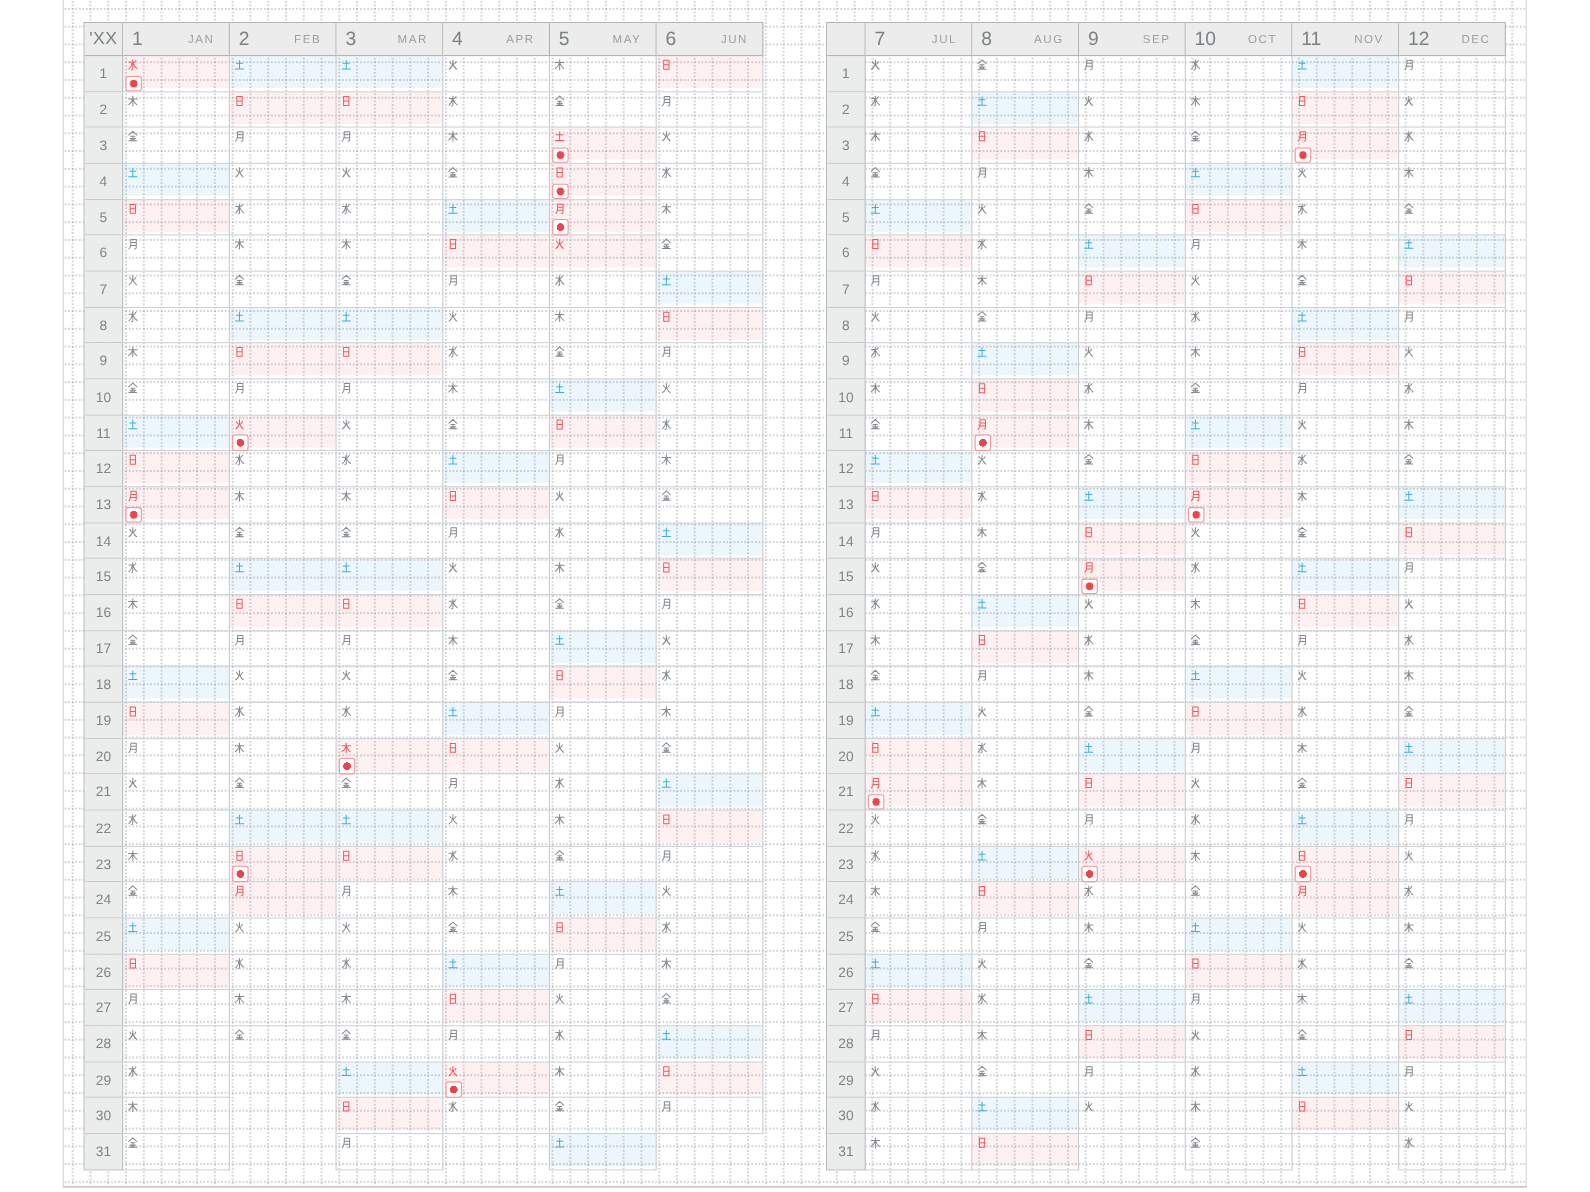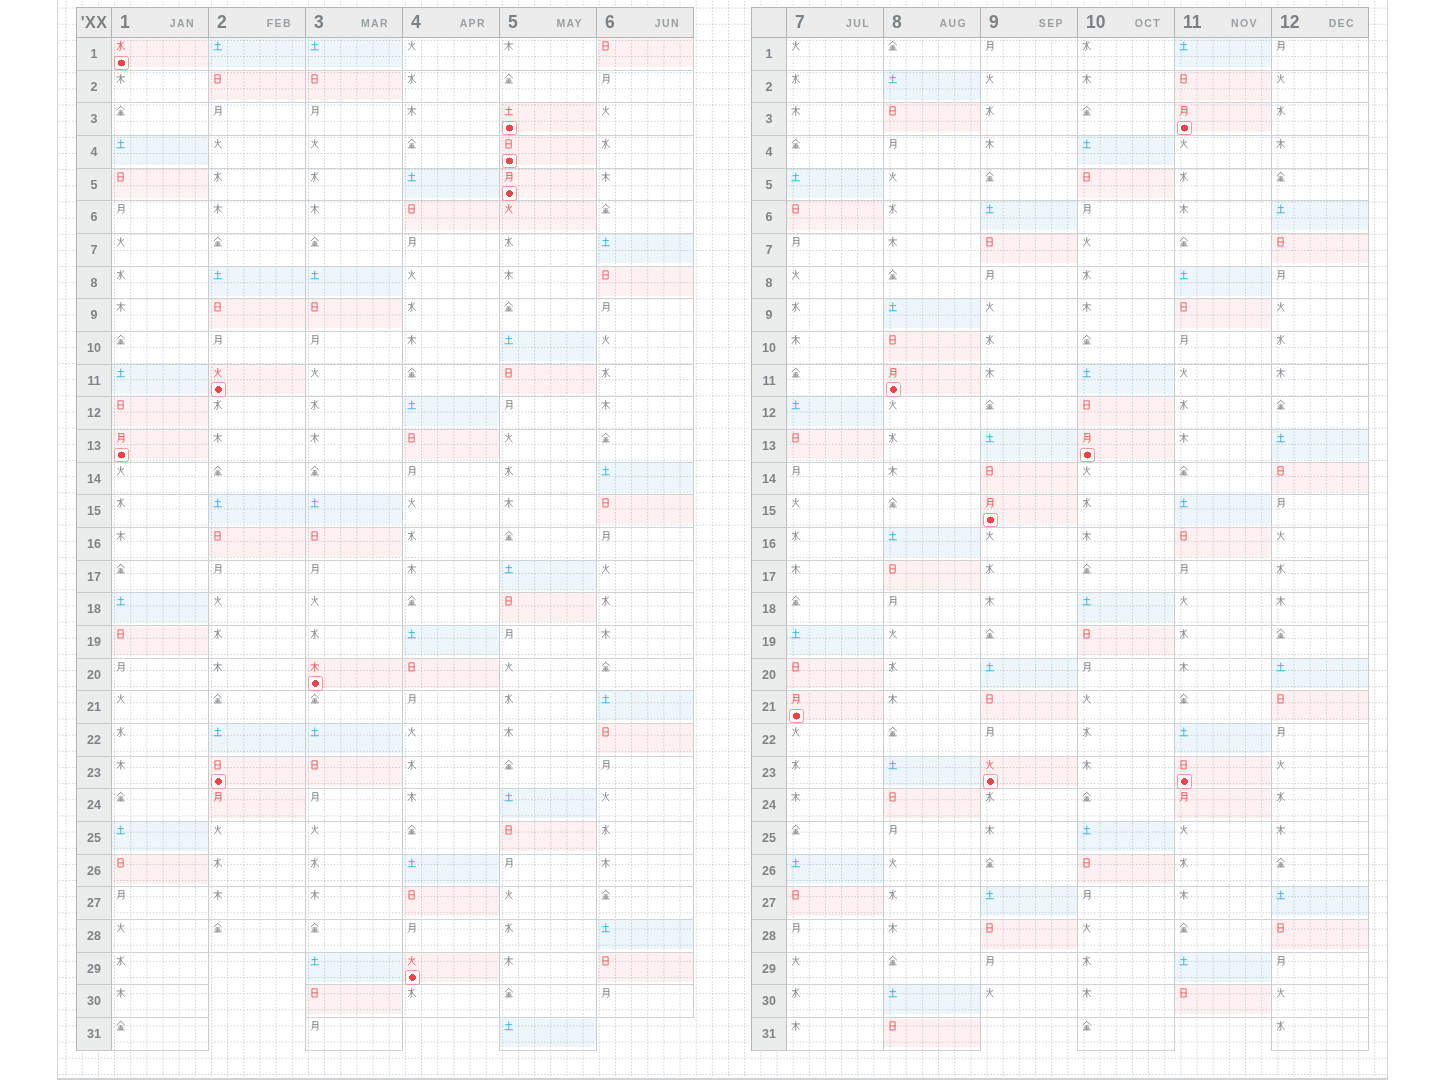--- a/index.html
+++ b/index.html
@@ -9,24 +9,24 @@
   
   .page{position:absolute;left:57px;top:0;width:1329px;height:1078px;
         border-left:1px solid #d2d5d8;border-right:1px solid #d2d5d8;border-bottom:2px solid #cfd2d5;
         background-color:#fff;
         background-image:
           radial-gradient(circle, rgba(158,166,174,.48) .75px, transparent 1px),
           radial-gradient(circle, rgba(158,166,174,.48) .75px, transparent 1px);
         background-size:3.24px 16.17px, 16.17px 3.24px;}
 
   
-  .cal{position:absolute;top:7px;display:grid;
+  .cal{position:absolute;top:20px;display:grid;
        grid-template-columns:35px repeat(6,97px);
        grid-template-rows:30px repeat(31,32.68px);
-       border-top:1px solid #b2b5b8;border-left:1px solid #b2b5b8;font-weight:bold;}
+       border-top:1px solid #b2b5b8;border-left:1px solid #b2b5b8;}
   .cal.left{left:18px}
   .cal.right{left:693px}
   .cal > div{box-sizing:border-box;}
 
   
   .ch{background:#ebeceb;border-right:1px solid #b2b5b8;border-bottom:1px solid #b2b5b8;
       position:relative;display:flex;align-items:center;}
   .corner{justify-content:center;font-size:16px;color:#7b8185;letter-spacing:.5px;}
   .mnum{font-size:17.5px;color:#7b8185;padding-left:8px;}
   .mabbr{position:absolute;right:13px;top:50%;transform:translateY(-50%);

